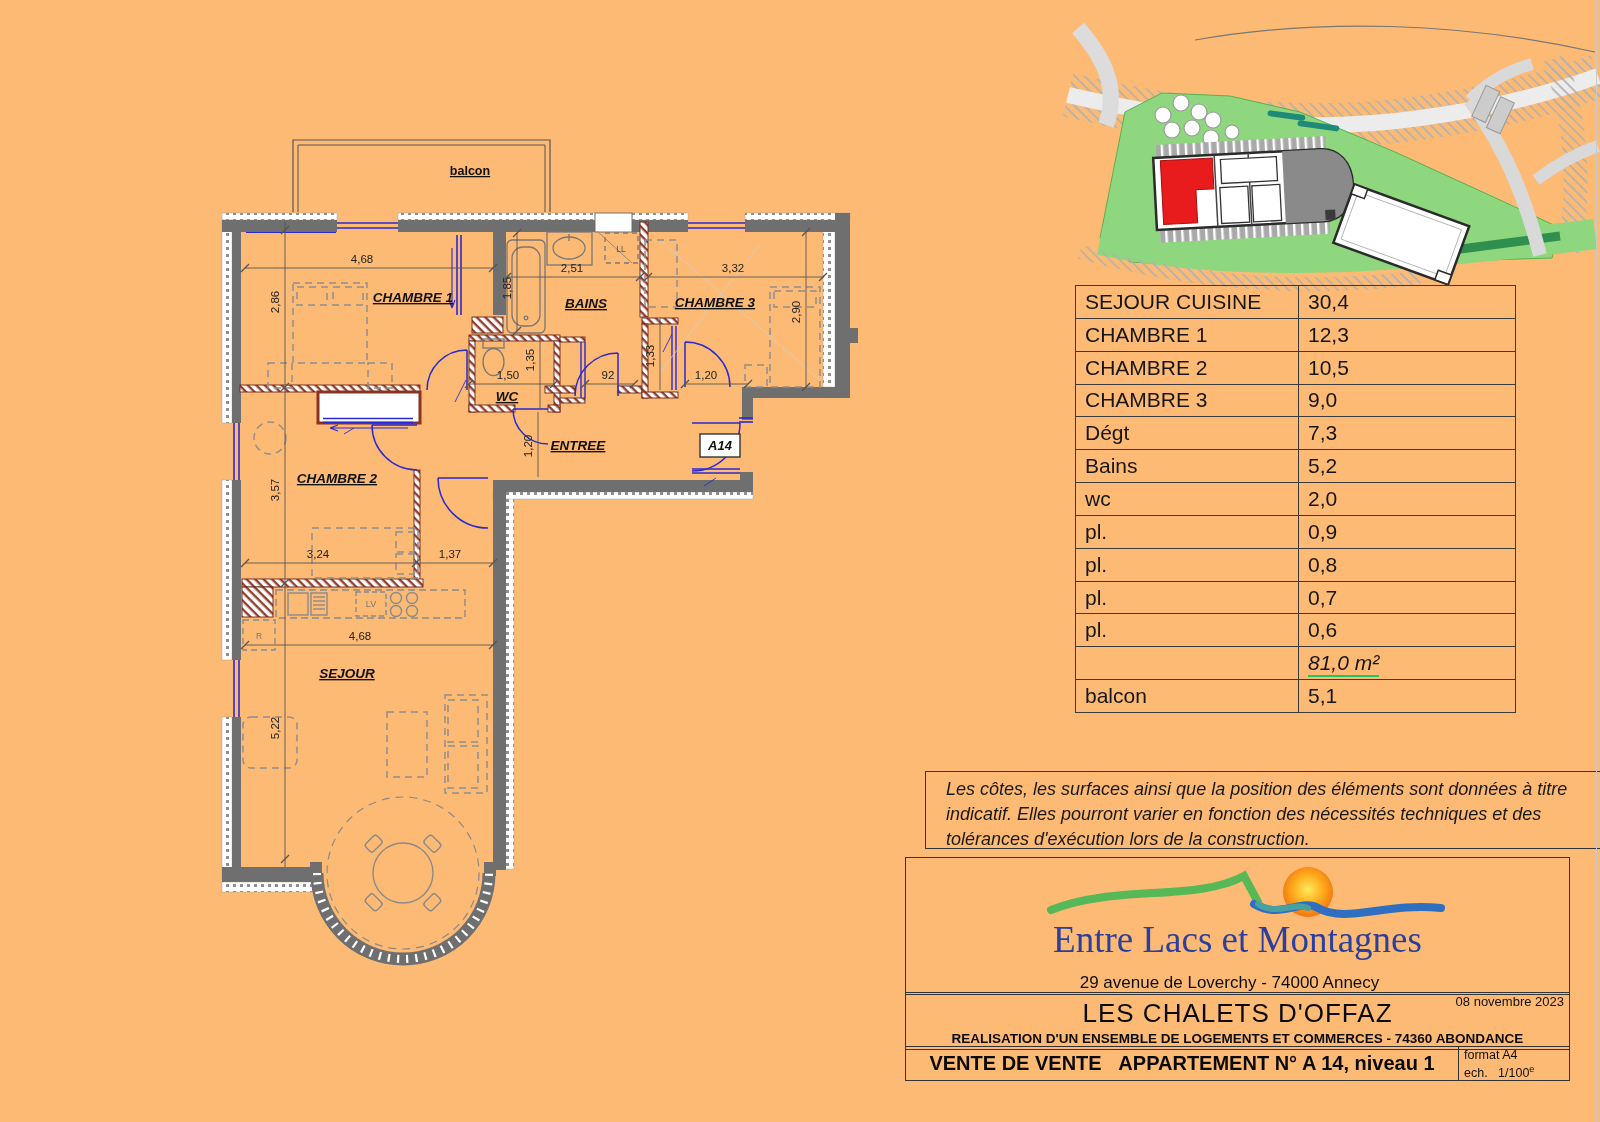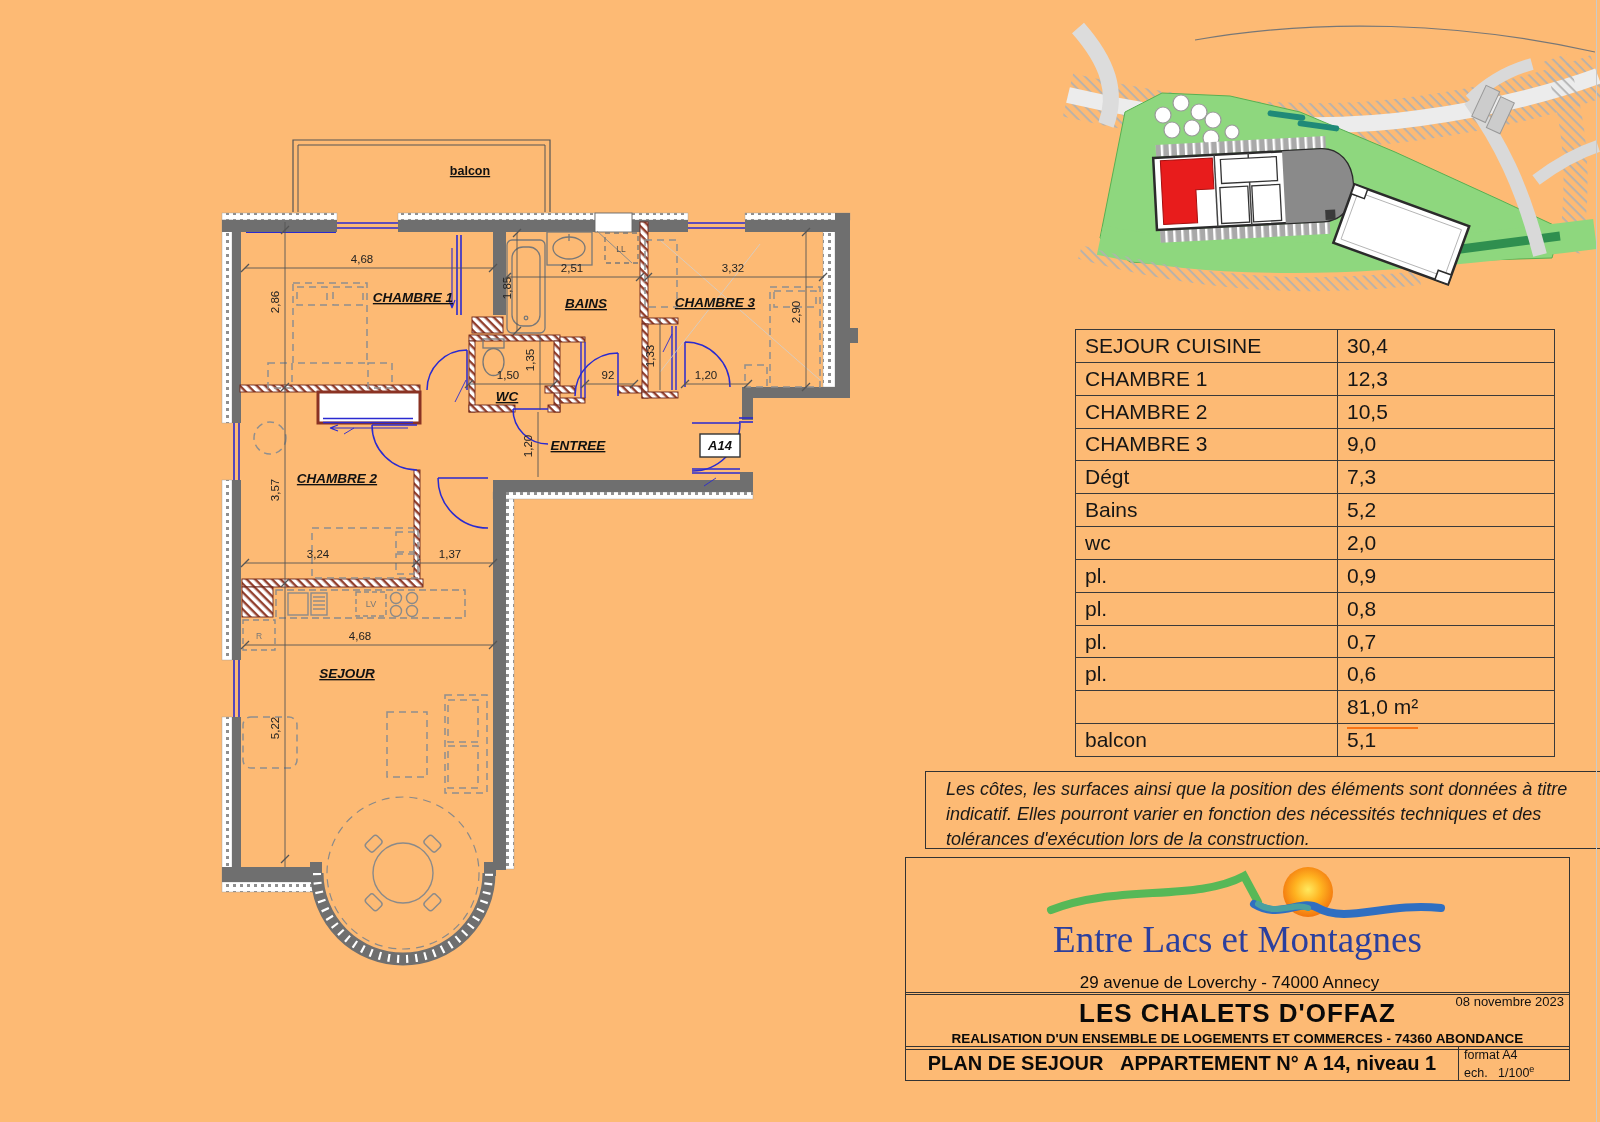--- a/index.html
+++ b/index.html
@@ -2,45 +2,45 @@
 <html><head>
 <meta charset="utf-8">
 <style>
   html,body{margin:0;padding:0;background:#fff;}
   .page{position:relative;width:1600px;height:1122px;background:#fdba74;overflow:hidden;
         font-family:"Liberation Sans",sans-serif;color:#111;}
   .page-edge{position:absolute;top:0;right:3px;width:1px;height:1122px;background:#c9c9c9;}
   svg text{font-family:"Liberation Sans",sans-serif;}
 
   
-  .area-table{position:absolute;left:1075px;top:285px;width:480px;height:428px;
-              border-collapse:collapse;table-layout:fixed;margin-top:44px;}
+  .area-table{position:absolute;left:1075px;top:285px;width:441px;height:428px;
+              border-collapse:collapse;table-layout:fixed;}
   .area-table td{border:1.6px solid #3a3a3a;font-size:21px;color:#161616;
                  padding:0 0 0 9px;vertical-align:middle;white-space:nowrap;}
   .area-table td.val{width:207px;}
-  .area-table span.u{border-bottom:2px solid #f97316;padding-bottom:9px;}
+  .area-table span.u{border-bottom:2px solid #22c55e;padding-bottom:1px;font-style:italic;}
 
   
   .disclaimer{position:absolute;left:925px;top:771px;width:640px;height:66px;
               border:1.6px solid #333;font-style:italic;font-size:18px;line-height:1.38;
               padding:5px 20px;color:#191919;}
 
   
   .logo-box{position:absolute;left:905px;top:857px;width:663px;height:136px;border:1.6px solid #333;
             text-align:center;}
   .logo-art{position:absolute;left:90px;top:4px;width:480px;height:62px;}
   .logo-name{position:absolute;left:0;right:0;top:60px;font-family:"Liberation Serif",serif;
              font-weight:normal;font-size:37px;color:#2b3f9e;letter-spacing:0px;}
   .logo-tag{position:absolute;left:0;right:0;top:102px;font-size:11px;font-weight:bold;
             letter-spacing:6px;color:#2b52b5;}
   .logo-addr{position:absolute;left:0;right:16px;top:115px;font-size:17px;color:#0d0d0d;}
 
   .project-box{position:absolute;left:905px;top:991.5px;width:663px;height:56px;border:1.6px solid #333;
                text-align:center;}
-  .project-title{margin-top:5px;font-size:26px;font-weight:bold;letter-spacing:1px;color:#0a0a0a;}
+  .project-title{margin-top:5px;font-size:26px;font-weight:normal;letter-spacing:1px;color:#0a0a0a;}
   .project-sub{font-size:13.5px;font-weight:bold;color:#0a0a0a;margin-top:2px;}
   .project-date{position:absolute;right:5px;top:1px;font-size:13px;font-weight:normal;color:#111;}
 
   .sale-box{position:absolute;left:905px;top:1046px;width:663px;height:33px;border:1.6px solid #333;
             display:flex;}
   .sale-left{flex:1;display:flex;align-items:center;justify-content:center;
              font-size:20px;font-weight:bold;color:#0a0a0a;white-space:pre;}
   .sale-right{width:100px;border-left:1.6px solid #333;font-size:12.5px;line-height:1.25;
               padding:1px 5px;color:#111;}
   .sale-right sup{font-size:9px;}
@@ -476,21 +476,21 @@
     <div class="logo-addr">29 avenue de Loverchy - 74000 Annecy</div>
   </div>
 
   <div class="project-box">
     <div class="project-date">08 novembre 2023</div>
     <div class="project-title">LES CHALETS D'OFFAZ</div>
     <div class="project-sub">REALISATION D'UN ENSEMBLE DE LOGEMENTS ET COMMERCES - 74360 ABONDANCE</div>
   </div>
 
   <div class="sale-box">
-    <div class="sale-left"><span>PLAN DE SEJOUR</span><span>&nbsp;&nbsp;&nbsp;</span><span>APPARTEMENT N° A 14, niveau 1</span></div>
+    <div class="sale-left"><span>VENTE DE VENTE</span><span>&nbsp;&nbsp;&nbsp;</span><span>APPARTEMENT N° A 14, niveau 1</span></div>
     <div class="sale-right">
       <div>format A4</div>
       <div><span>ech.</span>&nbsp;&nbsp;&nbsp;<span>1/100</span><sup>e</sup></div>
     </div>
   </div>
 
   <div class="page-edge"></div>
 </div>
 
 </body></html>

